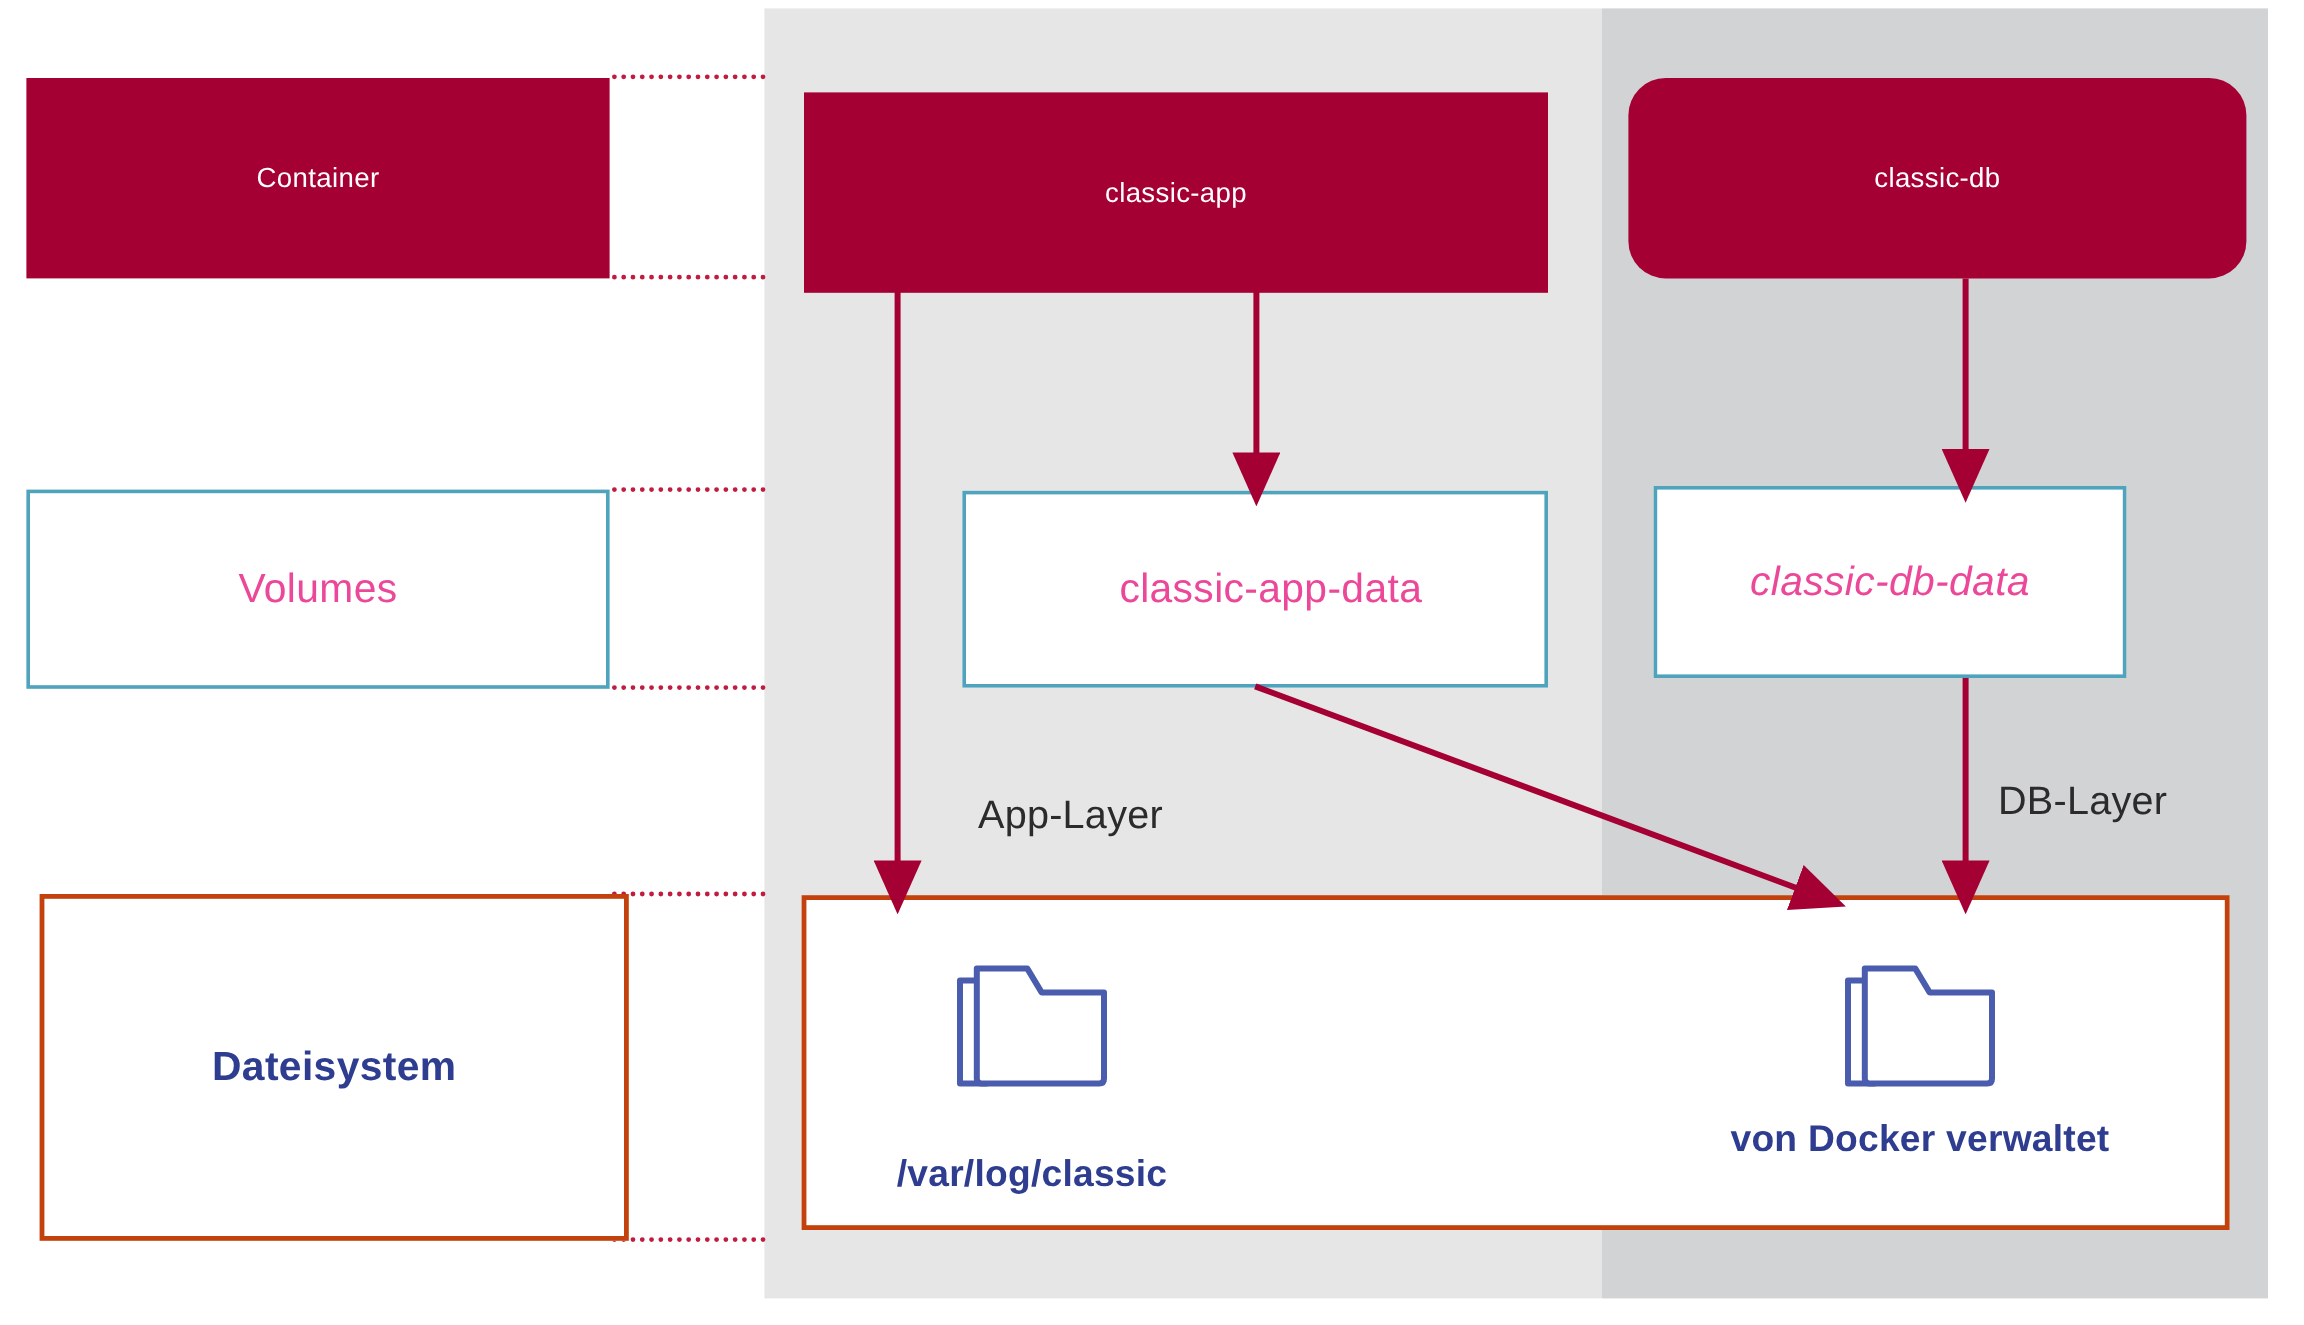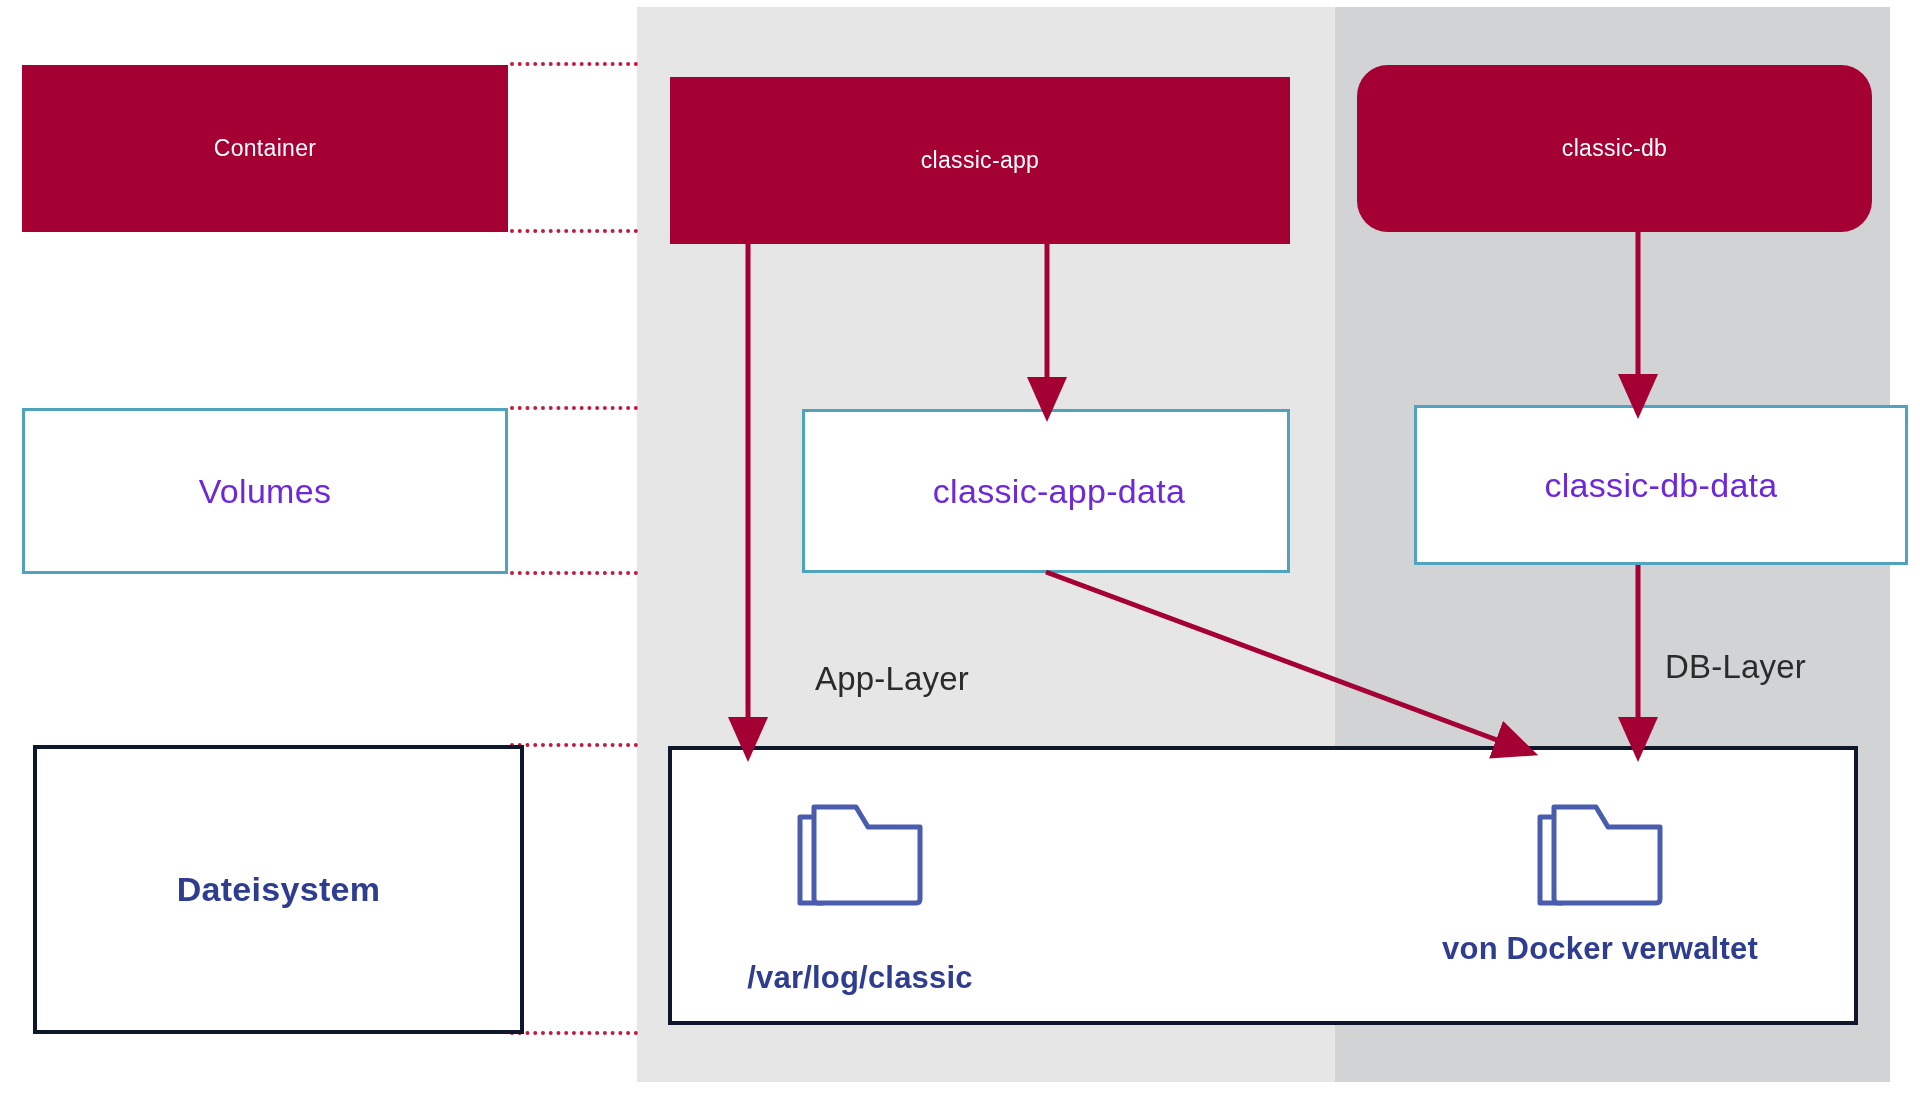--- a/index.html
+++ b/index.html
@@ -57,44 +57,44 @@
   .box-container {
     background: #A50034;
     color: #ffffff;
     font-size: 23px;
     letter-spacing: 0.3px;
   }
 
   .box-volume {
     background: #ffffff;
     border: 3px solid #4FA3BC;
-    color: #6d28d9;
+    color: #ec4899;
     font-size: 34px;
     letter-spacing: 0.3px;
   }
 
   .box-fs {
     background: #ffffff;
-    border: 4px solid #0f172a;
+    border: 4px solid #c2410c;
     color: #2E3D8F;
   }
 
   
   #legend-container { left: 22px;  top: 65px;  width: 486px; height: 167px; }
   #legend-volumes   { left: 22px;  top: 408px; width: 486px; height: 166px; }
   #legend-fs {
     left: 33px; top: 745px; width: 491px; height: 289px;
     font-size: 34px; font-weight: bold; letter-spacing: 0.3px;
   }
 
   
   #node-classic-app    { left: 670px;  top: 65px;  width: 620px; height: 167px; margin-top: 12px; }
   #node-classic-db     { left: 1357px; top: 65px;  width: 515px; height: 167px; border-radius: 31px; }
   #node-app-data       { left: 802px;  top: 409px; width: 488px; height: 164px; padding-left: 26px; }
-  #node-db-data        { left: 1414px; top: 405px; width: 494px; height: 160px; }
+  #node-db-data        { left: 1378px; top: 405px; width: 394px; height: 160px; font-style: italic; }
 
   #node-filesystem {
     left: 668px; top: 746px; width: 1190px; height: 279px;
     display: block;
   }
 
   
   .fs-entry {
     position: absolute;
     display: flex;

